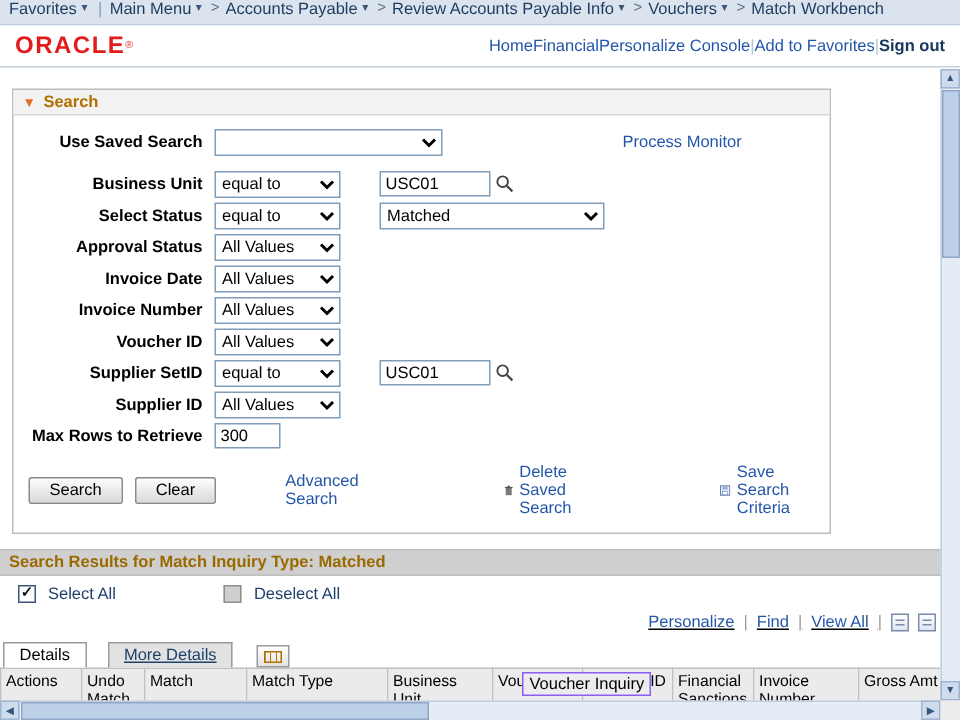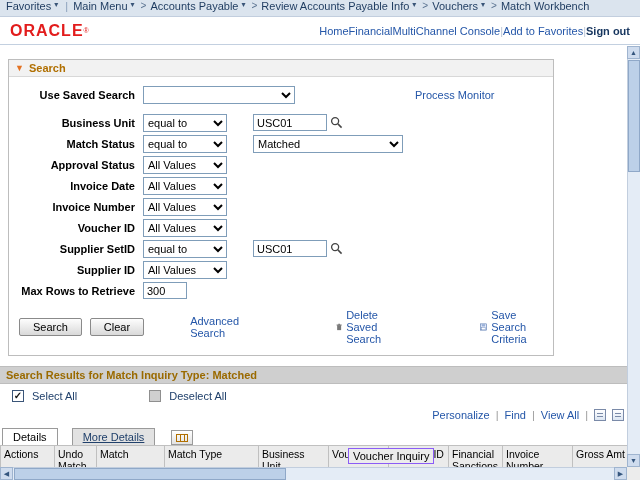--- a/index.html
+++ b/index.html
@@ -50,21 +50,21 @@
   .del-link { margin-left:95px; }
 
   
   .results-title { margin-top:10px; width:628px; background:#cfcfcf; border-top:1px solid #bdbdbd; border-bottom:1px solid #bdbdbd; color:#9a6a00; font-weight:bold; padding:2px 6px; }
   .selrow { display:flex; align-items:center; padding:6px 0 5px 12px; width:628px; }
   .cb { width:12px; height:12px; display:inline-flex; align-items:center; justify-content:center; border:1px solid #3a5578; background:#fff; cursor:pointer; }
   .cb .tick { font-size:10px; line-height:10px; color:#111; font-weight:bold; }
   .cb.gray { background:#cfcfcf; border-color:#8f8f8f; margin-left:72px; }
   .sel-label { color:#20406b; margin-left:8px; cursor:pointer; }
 
-  .personalize-row { width:628px; display:flex; justify-content:flex-end; align-items:center; gap:6px; padding:2px 4px 3px 0; }
+  .personalize-row { width:628px; display:flex; justify-content:flex-end; align-items:center; gap:6px; padding:2px 4px 3px 0;text-decoration:underline; }
   .p-sep { color:#9a9a9a; }
   .mini-icon { width:12px; height:12px; border:1px solid #7a8aa8; background:
       linear-gradient(#fff,#dce6f2); position:relative; cursor:pointer; }
   .mini-icon::after { content:""; position:absolute; left:2px; right:2px; top:3px; border-top:1px solid #7a8aa8; box-shadow:0 3px 0 #7a8aa8; }
 
   .tabs-row { display:flex; align-items:flex-end; margin:2px 0 0 2px; height:19px;gap:12px; }
   .tab { padding:2px 10px; border:1px solid #9a9a9a; border-bottom:none; background:#fff; margin-right:2px; cursor:pointer; }
   .tab.active { background:#fff; font-weight:normal; }
   .tab.inactive { background:#e2e2e2; color:#20406b; text-decoration:underline; }
   .tab-grid-btn { width:22px; height:15px; border:1px solid #9a9a9a; background:linear-gradient(#fff,#e2e2e2); margin-left:2px; display:flex; align-items:center; justify-content:center; cursor:pointer; }
@@ -113,21 +113,21 @@
     <span class="crumb-sep">&gt;</span>
     <span class="crumb-item">Match Workbench</span>
   </div>
 
   <div class="top-bar">
     <span class="oracle-logo">ORACLE</span>
       <span class="logo-reg">®</span>
     <div class="top-links">
       <span class="top-link">Home</span>
       <span class="top-link">Financial</span>
-      <span class="top-link">MultiChannel Console</span>
+      <span class="top-link">Personalize Console</span>
       <span class="vbar">|</span>
       <span class="top-link">Add to Favorites</span>
       <span class="vbar">|</span>
       <span class="signout">Sign out</span>
     </div>
   </div>
 
   <div class="search-box">
     <div class="search-head">
       <span class="collapse-tri">▼</span>
@@ -145,21 +145,21 @@
         <span class="flabel">Business Unit</span>
         <select class="op"><option>equal to</option></select>
         <input class="txt val" value="USC01" style="">
         <svg class="mag" width="13" height="13" viewBox="0 0 14 14">
             <circle cx="5.5" cy="5.5" r="3.8" fill="none" stroke="#444" stroke-width="1.4"></circle>
             <line x1="8.5" y1="8.5" x2="12.5" y2="12.5" stroke="#444" stroke-width="1.6"></line>
           </svg>
       </div>
 
       <div class="frow">
-        <span class="flabel">Match Status</span>
+        <span class="flabel">Select Status</span>
         <select class="op"><option>equal to</option></select>
         <select class="val2"><option>Matched</option></select>
       </div>
 
       <div class="frow">
         <span class="flabel">Approval Status</span>
         <select class="op"><option>All Values</option></select>
       </div>
 
       <div class="frow">

